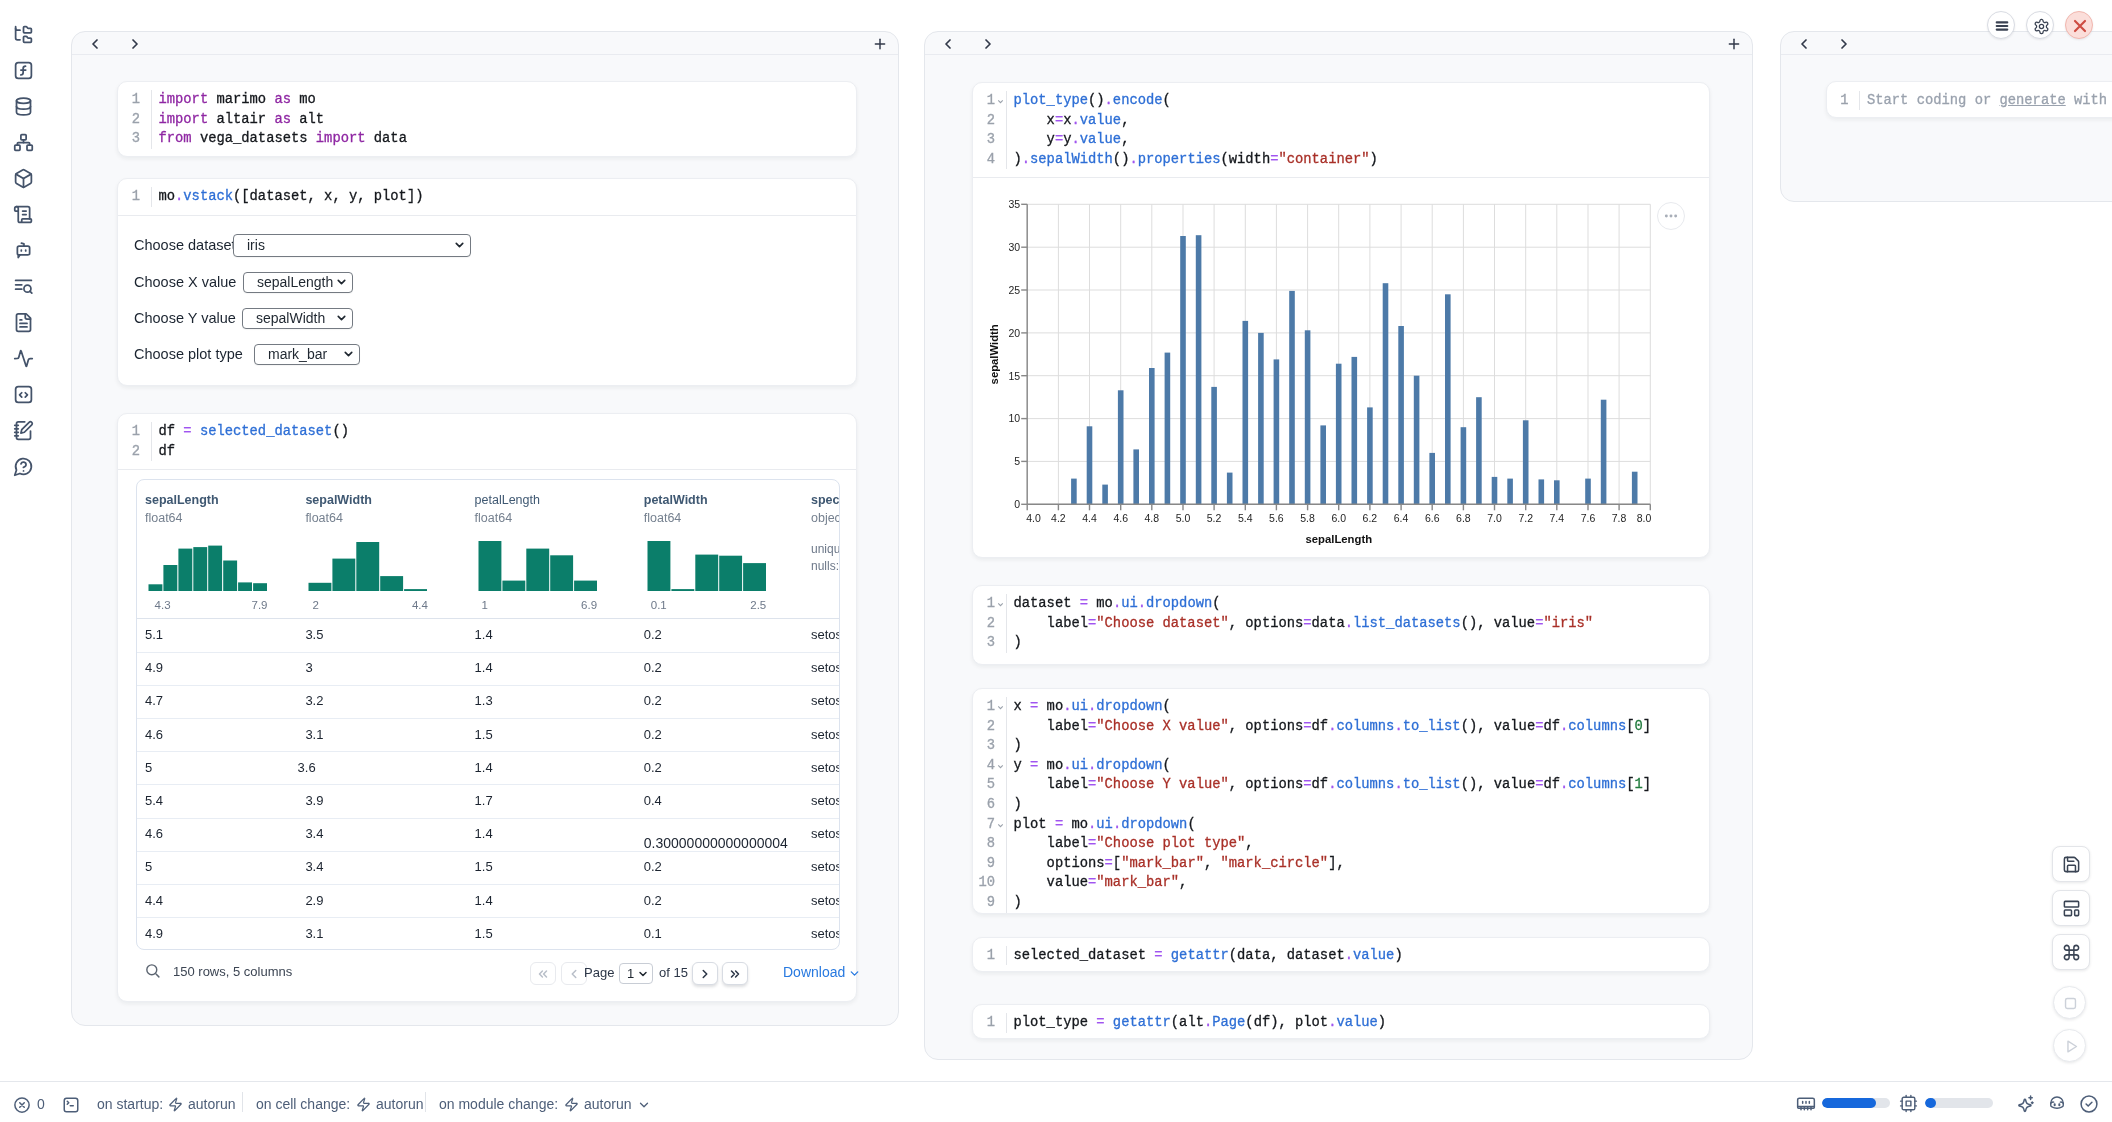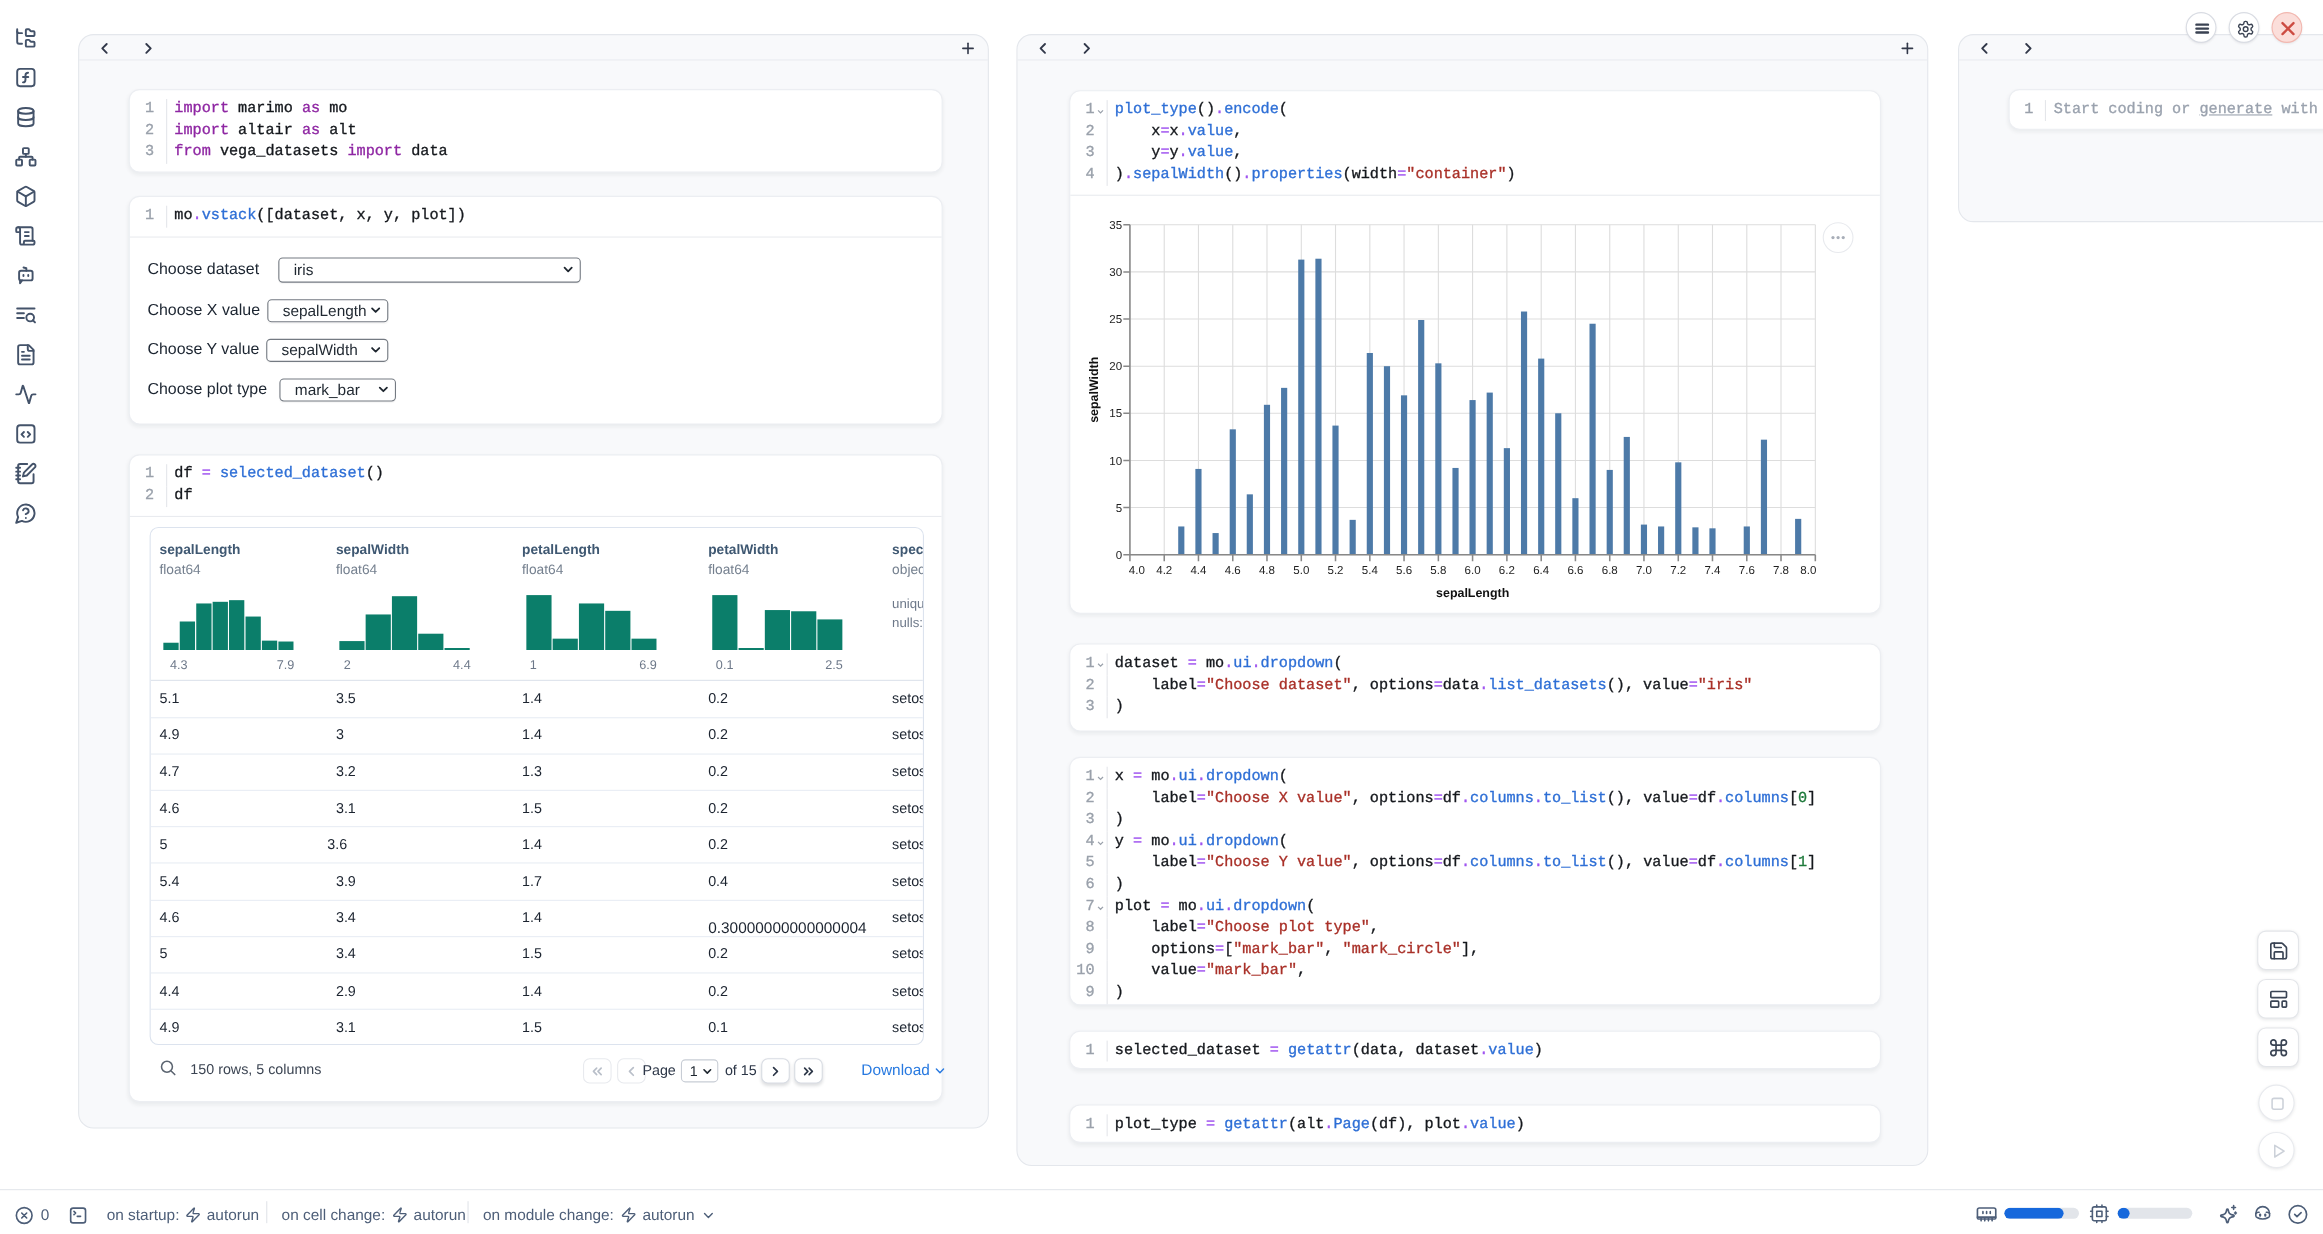--- a/index.html
+++ b/index.html
@@ -111,21 +111,21 @@
         <div class="cl"><span class="ln">2</span><span class="fa"></span><span class="ct"><span class="k">import</span> altair <span class="k">as</span> alt</span></div>
         <div class="cl"><span class="ln">3</span><span class="fa"></span><span class="ct"><span class="k">from</span> vega_datasets <span class="k">import</span> data</span></div>
       </div>
     </div>
     <div class="cell" style="left:45px;top:146px;width:740px;height:208px">
       <div class="codearea" style="padding-bottom:8px">
         <div class="cl"><span class="ln">1</span><span class="fa"></span><span class="ct">mo<span class="o">.</span><span class="f">vstack</span>([dataset, x, y, plot])</span></div>
       </div>
       <div class="cdiv"></div>
       <div class="lbl" style="left:16px;top:58.3px">Choose dataset</div>
-      <div class="sel" style="left:135px;top:55.0px;width:275px;height:22.6px">
+      <div class="sel" style="left:115px;top:55.0px;width:238px;height:22.6px">
         <span>iris</span>
         <svg width="13" height="13" viewBox="0 0 24 24" fill="none" stroke="#1f2730" stroke-width="3" stroke-linecap="round" stroke-linejoin="round">
           <path d="m6 9 6 6 6-6"></path>
         </svg>
       </div>
       <div class="lbl" style="left:16px;top:95.2px">Choose X value</div>
       <div class="sel" style="left:125px;top:92.5px;width:110px;height:21.4px">
         <span>sepalLength</span>
         <svg width="13" height="13" viewBox="0 0 24 24" fill="none" stroke="#1f2730" stroke-width="3" stroke-linecap="round" stroke-linejoin="round">
           <path d="m6 9 6 6 6-6"></path>
@@ -150,21 +150,21 @@
       <div class="codearea">
         <div class="cl"><span class="ln">1</span><span class="fa"></span><span class="ct">df <span class="o">=</span> <span class="f">selected_dataset</span>()</span></div>
         <div class="cl"><span class="ln">2</span><span class="fa"></span><span class="ct">df</span></div>
       </div>
       <div class="cdiv" style="margin-top:8px"></div>
       <div style="position:absolute;left:17.6px;top:65px;width:704.4px;height:471px;border:1px solid #dce3ee;border-radius:8px;overflow:hidden;background:#fff">
         <div style="position:absolute;left:8.4px;top:13px;font-weight:bold;font-size:12.5px;color:#3f5872;white-space:nowrap">sepalLength</div>
         <div style="position:absolute;left:8.4px;top:31px;font-size:12.5px;color:#75808f;white-space:nowrap">float64</div>
         <div style="position:absolute;left:168.8px;top:13px;font-weight:bold;font-size:12.5px;color:#3f5872;white-space:nowrap">sepalWidth</div>
         <div style="position:absolute;left:168.8px;top:31px;font-size:12.5px;color:#75808f;white-space:nowrap">float64</div>
-        <div style="position:absolute;left:338px;top:13px;font-weight:bold;font-size:12.5px;color:#3f5872;white-space:nowrap">petalLength</div>
+        <div style="position:absolute;left:338px;top:13px;font-weight:normal;font-size:12.5px;color:#3f5872;white-space:nowrap">petalLength</div>
         <div style="position:absolute;left:338px;top:31px;font-size:12.5px;color:#75808f;white-space:nowrap">float64</div>
         <div style="position:absolute;left:507.2px;top:13px;font-weight:bold;font-size:12.5px;color:#3f5872;white-space:nowrap">petalWidth</div>
         <div style="position:absolute;left:507.2px;top:31px;font-size:12.5px;color:#75808f;white-space:nowrap">float64</div>
         <div style="position:absolute;left:674.4px;top:13px;font-weight:bold;font-size:12.5px;color:#3f5872;white-space:nowrap">species</div>
         <div style="position:absolute;left:674.4px;top:31px;font-size:12.5px;color:#75808f;white-space:nowrap">object</div>
         <svg style="position:absolute;left:11.4px;top:60px" width="119.5" height="51">
           <rect x="0.5" y="44.3" width="13.9" height="6.7" fill="#0b7e6a"></rect>
           <rect x="15.4" y="25.0" width="13.9" height="26.0" fill="#0b7e6a"></rect>
           <rect x="30.4" y="8.6" width="13.9" height="42.4" fill="#0b7e6a"></rect>
           <rect x="45.3" y="7.1" width="13.9" height="43.9" fill="#0b7e6a"></rect>

